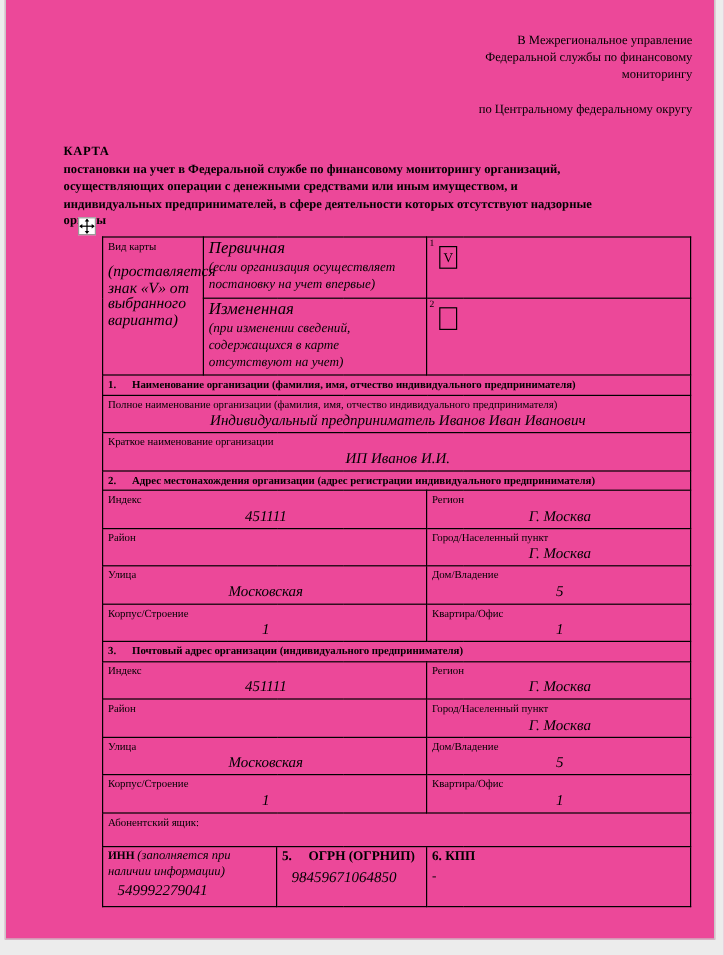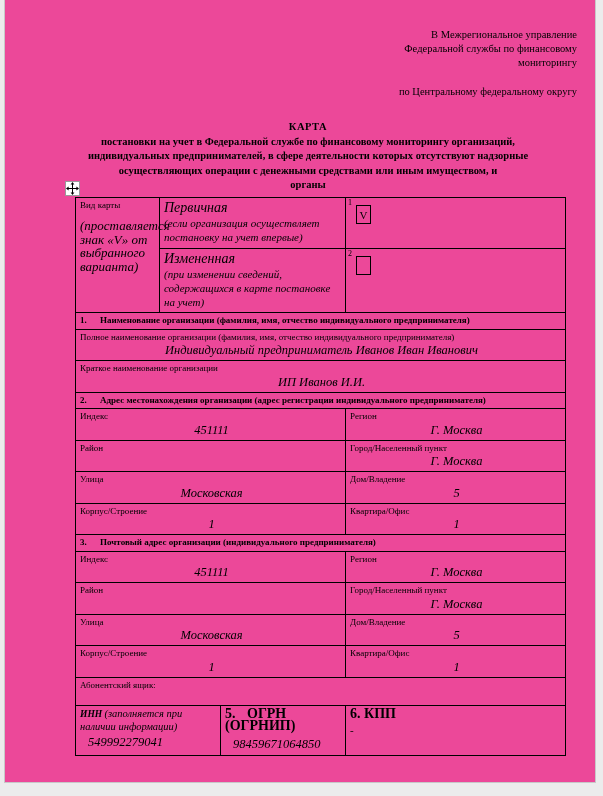--- a/index.html
+++ b/index.html
@@ -33,24 +33,23 @@
     width: 272px;
     text-align: right;
     font-size: 10.5px;
     line-height: 14.2px;
   }
   .addressee .sep {
     height: 14px;
   }
   .title-block {
     position: absolute;
-    left: 68px;
+    left: 48px;
     top: 120px;
     width: 470px;
-    text-align: center;
     font-weight: bold;
     font-size: 10.5px;
     line-height: 14.5px;
   }
   .title-main {
     letter-spacing: 0.5px;
   }
   .move-handle {
     position: absolute;
     left: 60px;
@@ -58,21 +57,21 @@
     width: 15px;
     height: 15px;
     border: 1px solid #9a9a9a;
     background: #fff;
     box-sizing: border-box;
   }
   .move-handle svg { display: block; }
 
   table.form {
     position: absolute;
-    left: 70px;
+    left: 80px;
     top: 197px;
     width: 490px;
     border-collapse: collapse;
     table-layout: fixed;
   }
   table.form td {
     border: 1px solid #000;
     padding: 1px 4px 2px 4px;
     vertical-align: top;
     font-size: 9px;
@@ -86,21 +85,21 @@
   }
   .val {
     font-style: italic;
     font-size: 12.5px;
     line-height: 15px;
     padding-left: 2px;
     text-align: center;
   }
   .sec-head {
     font-weight: bold;
-    font-size: 14px;
+    font-size: 11px;
     padding-top: 2px;
     padding-bottom: 3px;
   }
   .sec-head .num {
     display: inline-block;
     width: 20px;
   }
   .italic-note {
     font-style: italic;
     font-size: 11px;
@@ -133,43 +132,43 @@
     line-height: 18px;
     font-family: "Liberation Serif", serif;
   }
   .kind-label { font-size: 9px; line-height: 12px; }
   .kind-note {
     font-style: italic;
     font-size: 13px;
     line-height: 13.5px;
     margin-top: 8px;
   }
-  .inn-lbl-bold { font-weight: bold; font-size: 9.5px; font-style: italic; }
+  .inn-lbl-bold { font-weight: bold; font-size: 9.5px; }
   .inn-note { font-style: italic; font-size: 10.5px; line-height: 13.5px; }
   .inn-val { font-style: italic; font-size: 12.5px; padding-left: 8px; line-height: 16px;}
   .dash { font-size: 11px; line-height: 15px; }
 </style>
 </head>
 <body>
 
 <div class="page">
 
   <div class="addressee">
     <div>В Межрегиональное управление</div>
     <div>Федеральной службы по финансовому</div>
     <div>мониторингу</div>
     <div class="sep"></div>
     <div>по Центральному федеральному округу</div>
   </div>
 
   <div class="title-block">
     <div class="title-main">КАРТА</div>
     <div>постановки на учет в Федеральной службе по финансовому мониторингу организаций,</div>
+    <div>осуществляющих операции с денежными средствами или иным имуществом, и</div>
     <div>индивидуальных предпринимателей, в сфере деятельности которых отсутствуют надзорные</div>
-    <div>осуществляющих операции с денежными средствами или иным имуществом, и</div>
     <div>органы</div>
   </div>
 
   <div class="move-handle">
     <svg width="13" height="13" viewBox="0 0 13 13" aria-hidden="true">
       <g fill="#000">
         <rect x="6" y="1" width="1" height="11"></rect>
         <rect x="1" y="6" width="11" height="1"></rect>
         <polygon points="6.5,0 4.6,2.6 8.4,2.6"></polygon>
         <polygon points="6.5,13 4.6,10.4 8.4,10.4"></polygon>
@@ -201,21 +200,21 @@
       </td>
       <td colspan="2" class="chk-cell" style="height:47px">
         <span class="chk-num">1</span>
         <span class="chk-box">V</span>
       </td>
     </tr>
 
     <tr>
       <td colspan="3">
         <div class="big-italic">Измененная</div>
-        <div class="italic-note">(при изменении сведений, содержащихся в карте постановке на учет)</div>
+        <div class="italic-note">(при изменении сведений, содержащихся в карте отсутствуют на учет)</div>
       </td>
       <td colspan="2" class="chk-cell" style="height:60px">
         <span class="chk-num">2</span>
         <span class="chk-box"></span>
       </td>
     </tr>
 
     <tr>
       <td colspan="6" class="sec-head">
         <span class="num">1.</span><span>Наименование организации (фамилия, имя, отчество индивидуального предпринимателя)</span>

